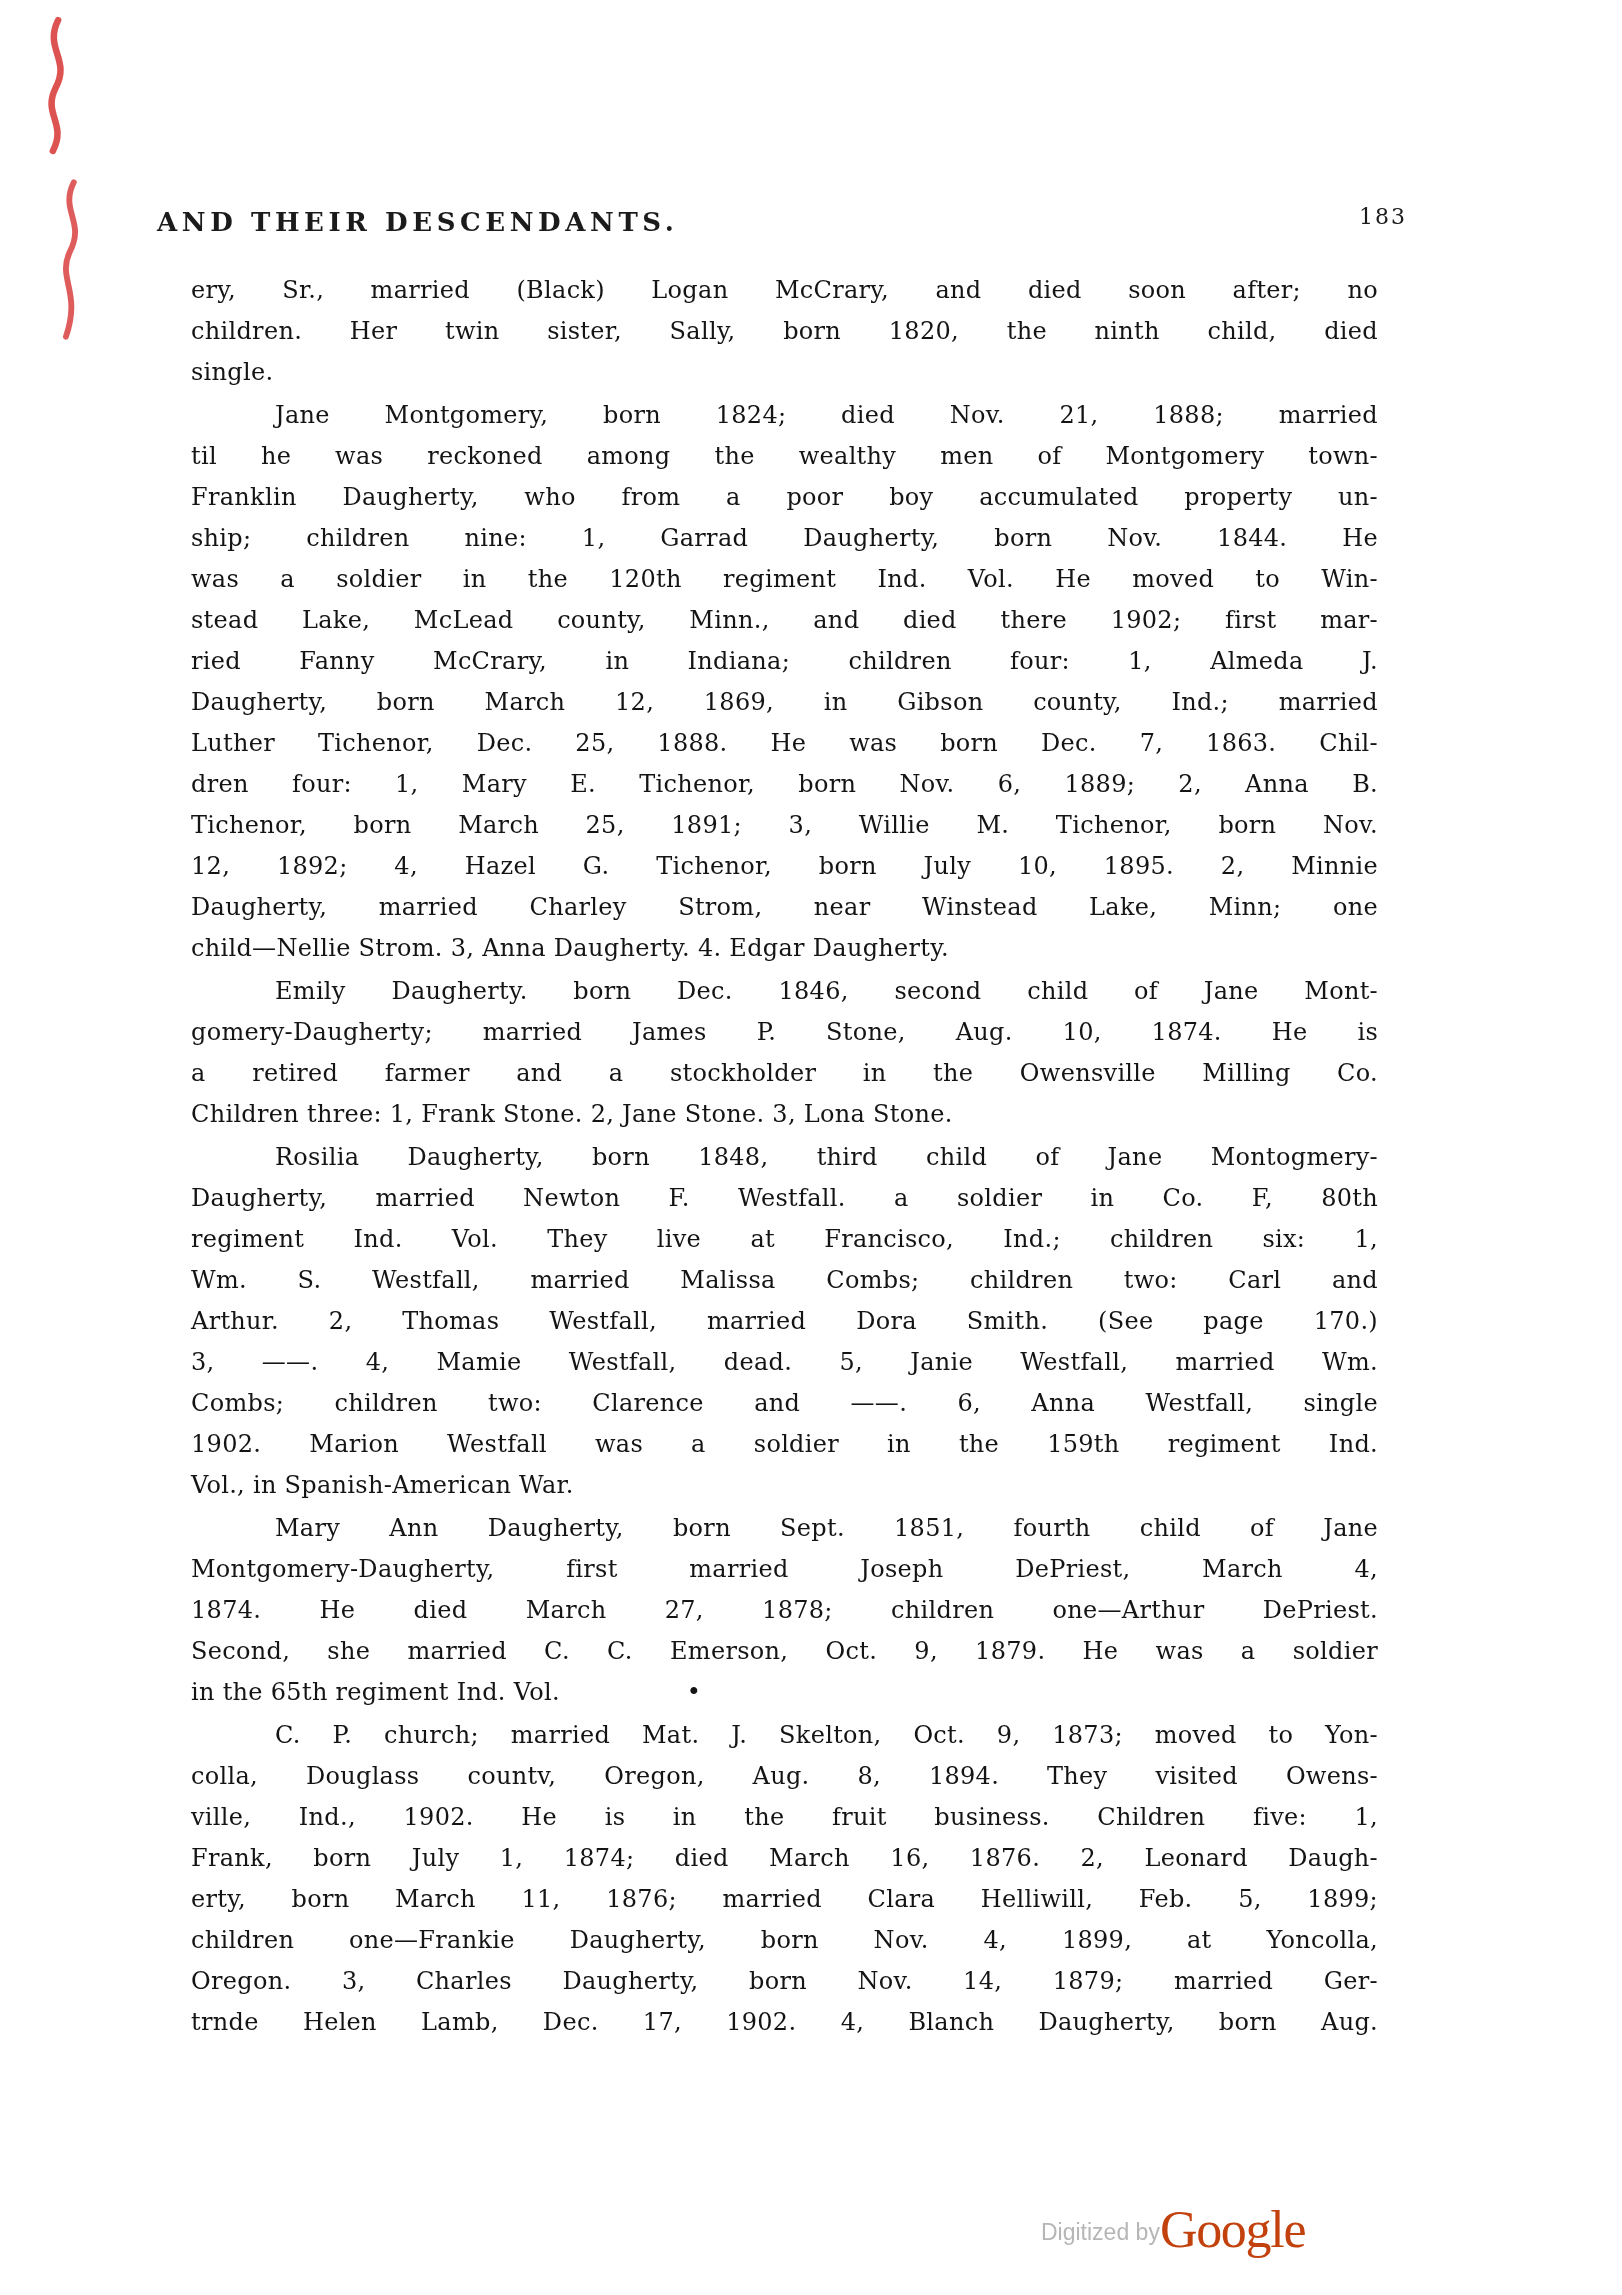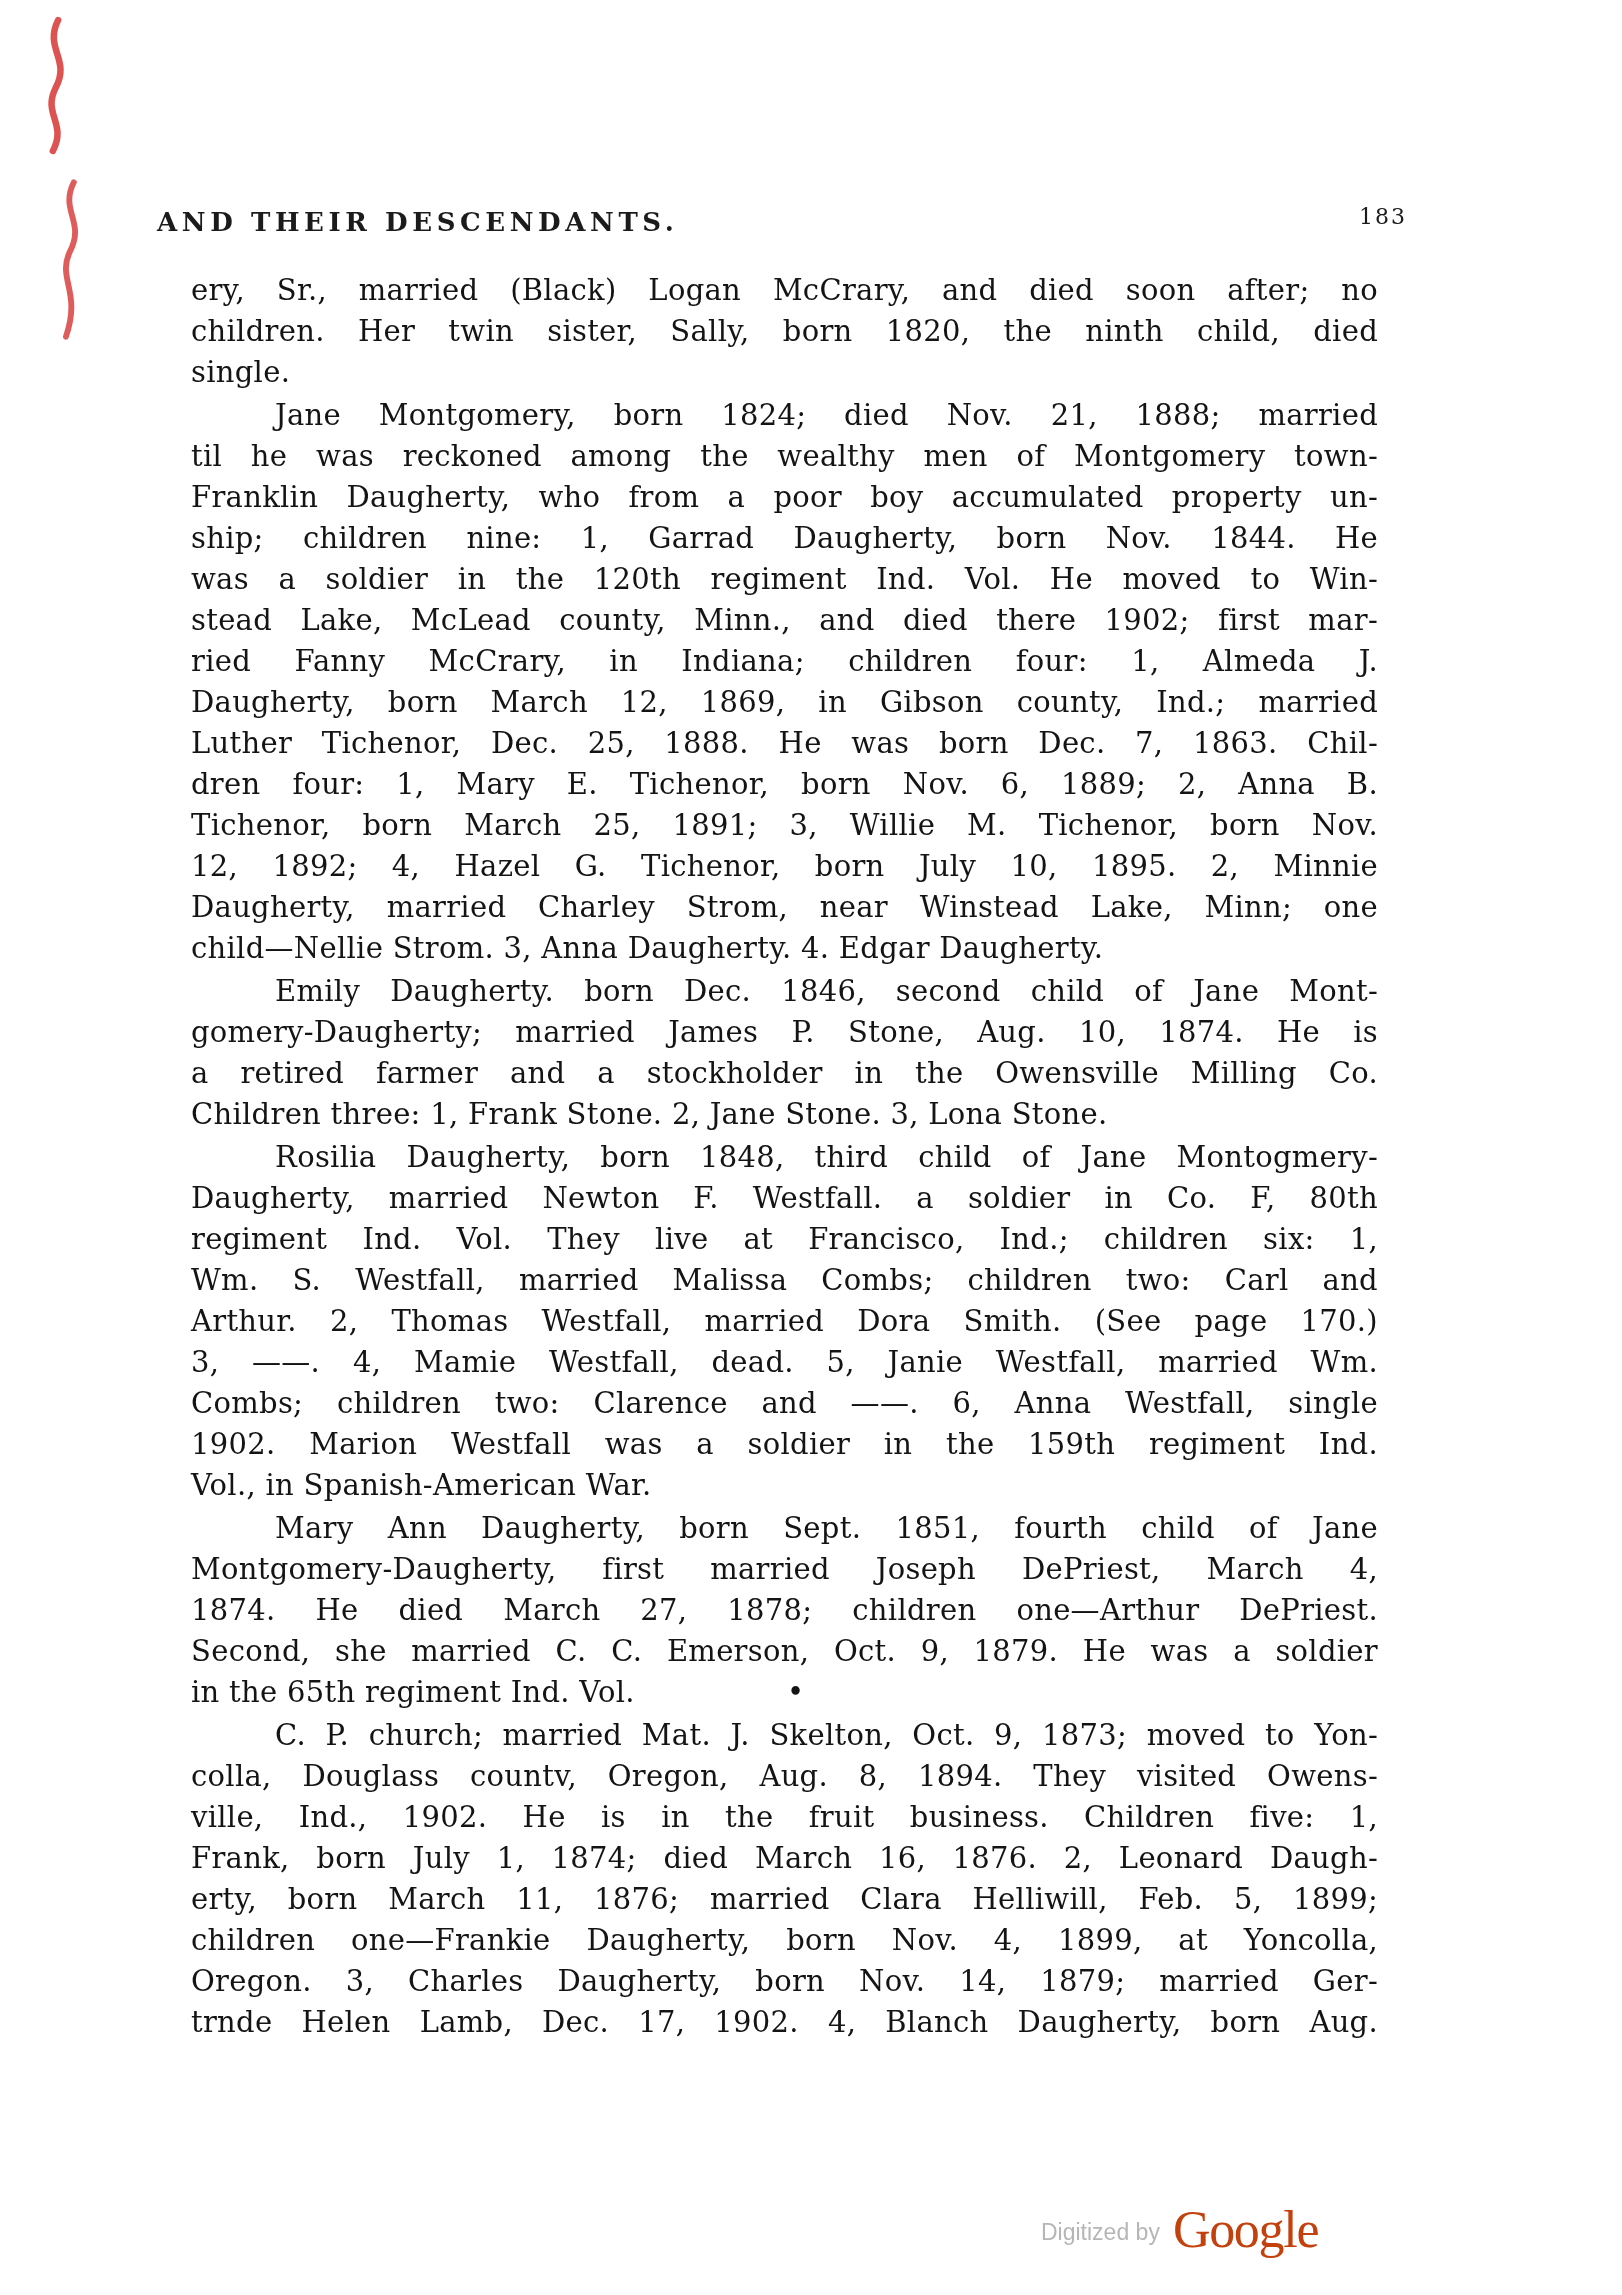--- a/index.html
+++ b/index.html
@@ -20,36 +20,36 @@
     white-space:nowrap;
   }
   .page-number {
     position:absolute; top:204px; left:1335px; width:72px;
     text-align:right;
     font-size:22px; letter-spacing:2px;
     color:#1b1b1b;
   }
   .body-text {
     position:absolute; left:191px; top:270px; width:1187px;
-    font-size:29px; line-height:41px;
+    font-size:24px; line-height:41px;
     color:#141414;
   }
   .para { margin:0; }
   .para + .para { margin-top:2px; }
   .para.indent .line:first-child { text-indent:84px; }
   .line {
     text-align:justify;
     text-align-last:justify;
     letter-spacing:0.3px;
   }
   .line.last { text-align-last:left; }
   .red-marks { position:absolute; left:33px; top:10.5px; }
   .watermark {
     position:absolute; top:2208px; left:1041px;
-    display:flex; align-items:flex-end; gap:13px;
+    display:flex; align-items:flex-end; 
     user-select:none;
   }
   .digitized-label {
     font-family:"Liberation Sans", sans-serif;
     font-size:23px; color:#b6b6b6;
     padding-bottom:7.9px; line-height:1;
   }
   .google-wordmark {
     font-family:Liberation Serif, serif;
     font-size:52px; color:#c2410c;

